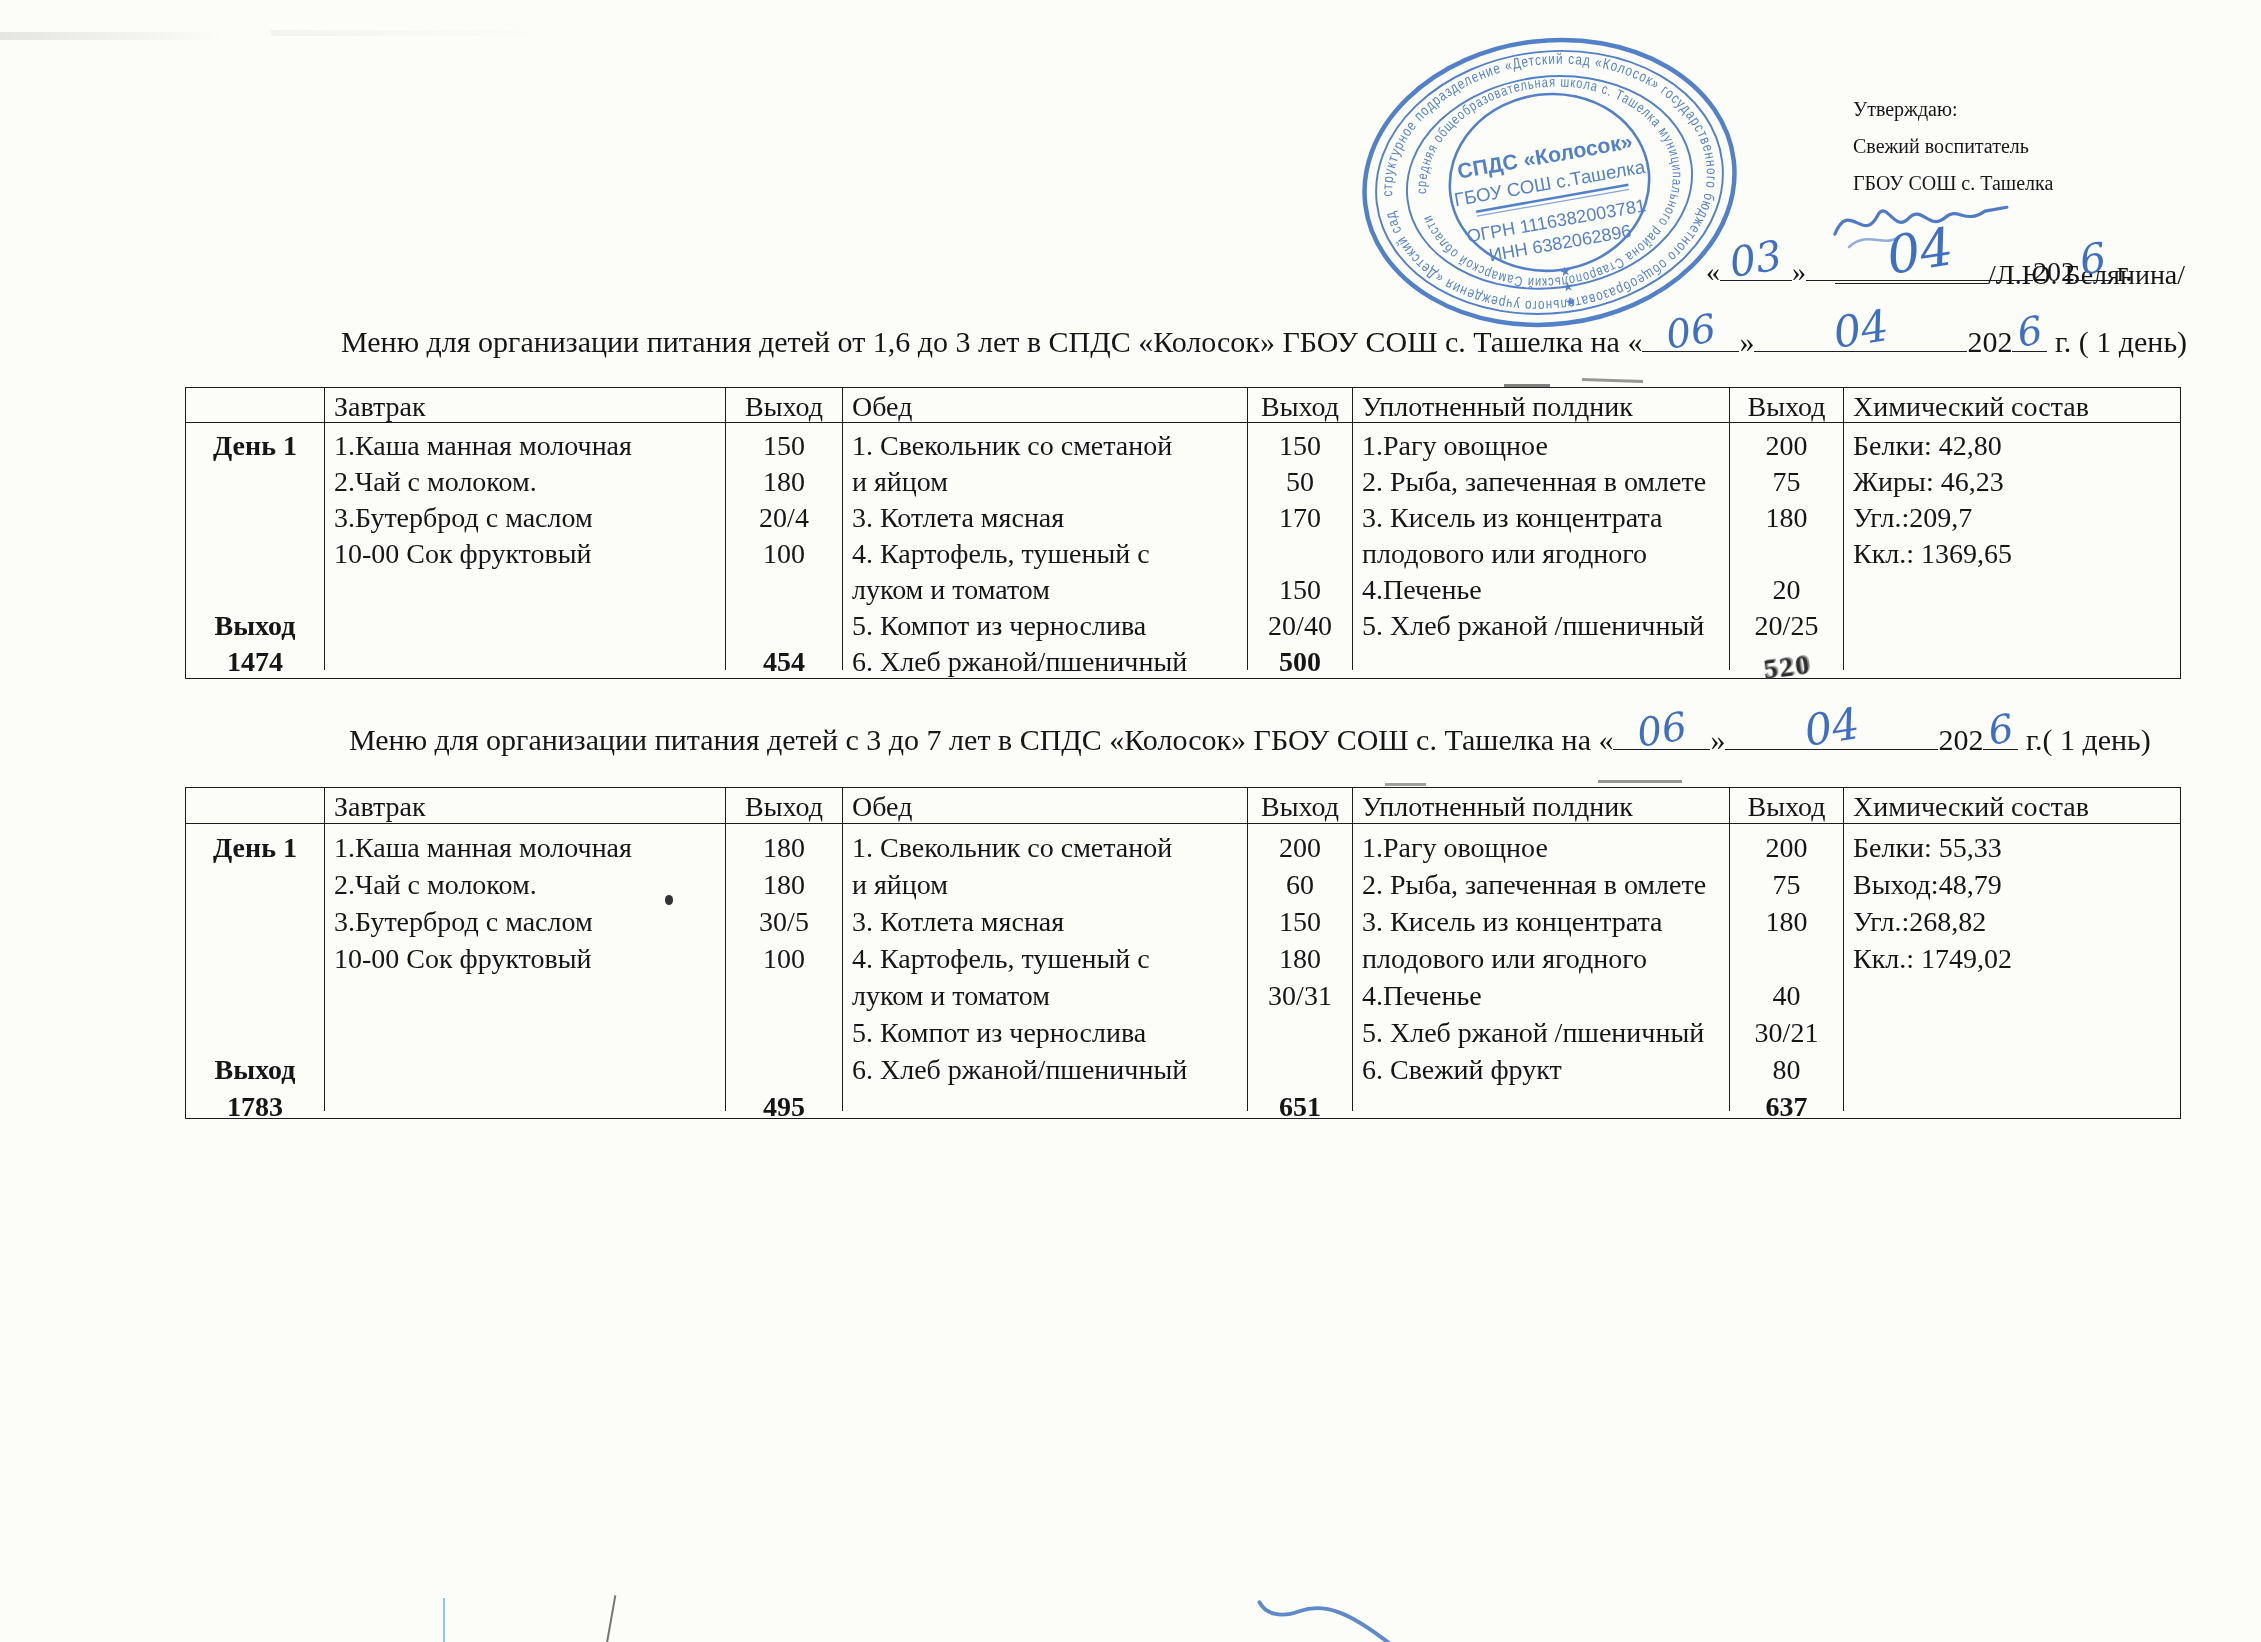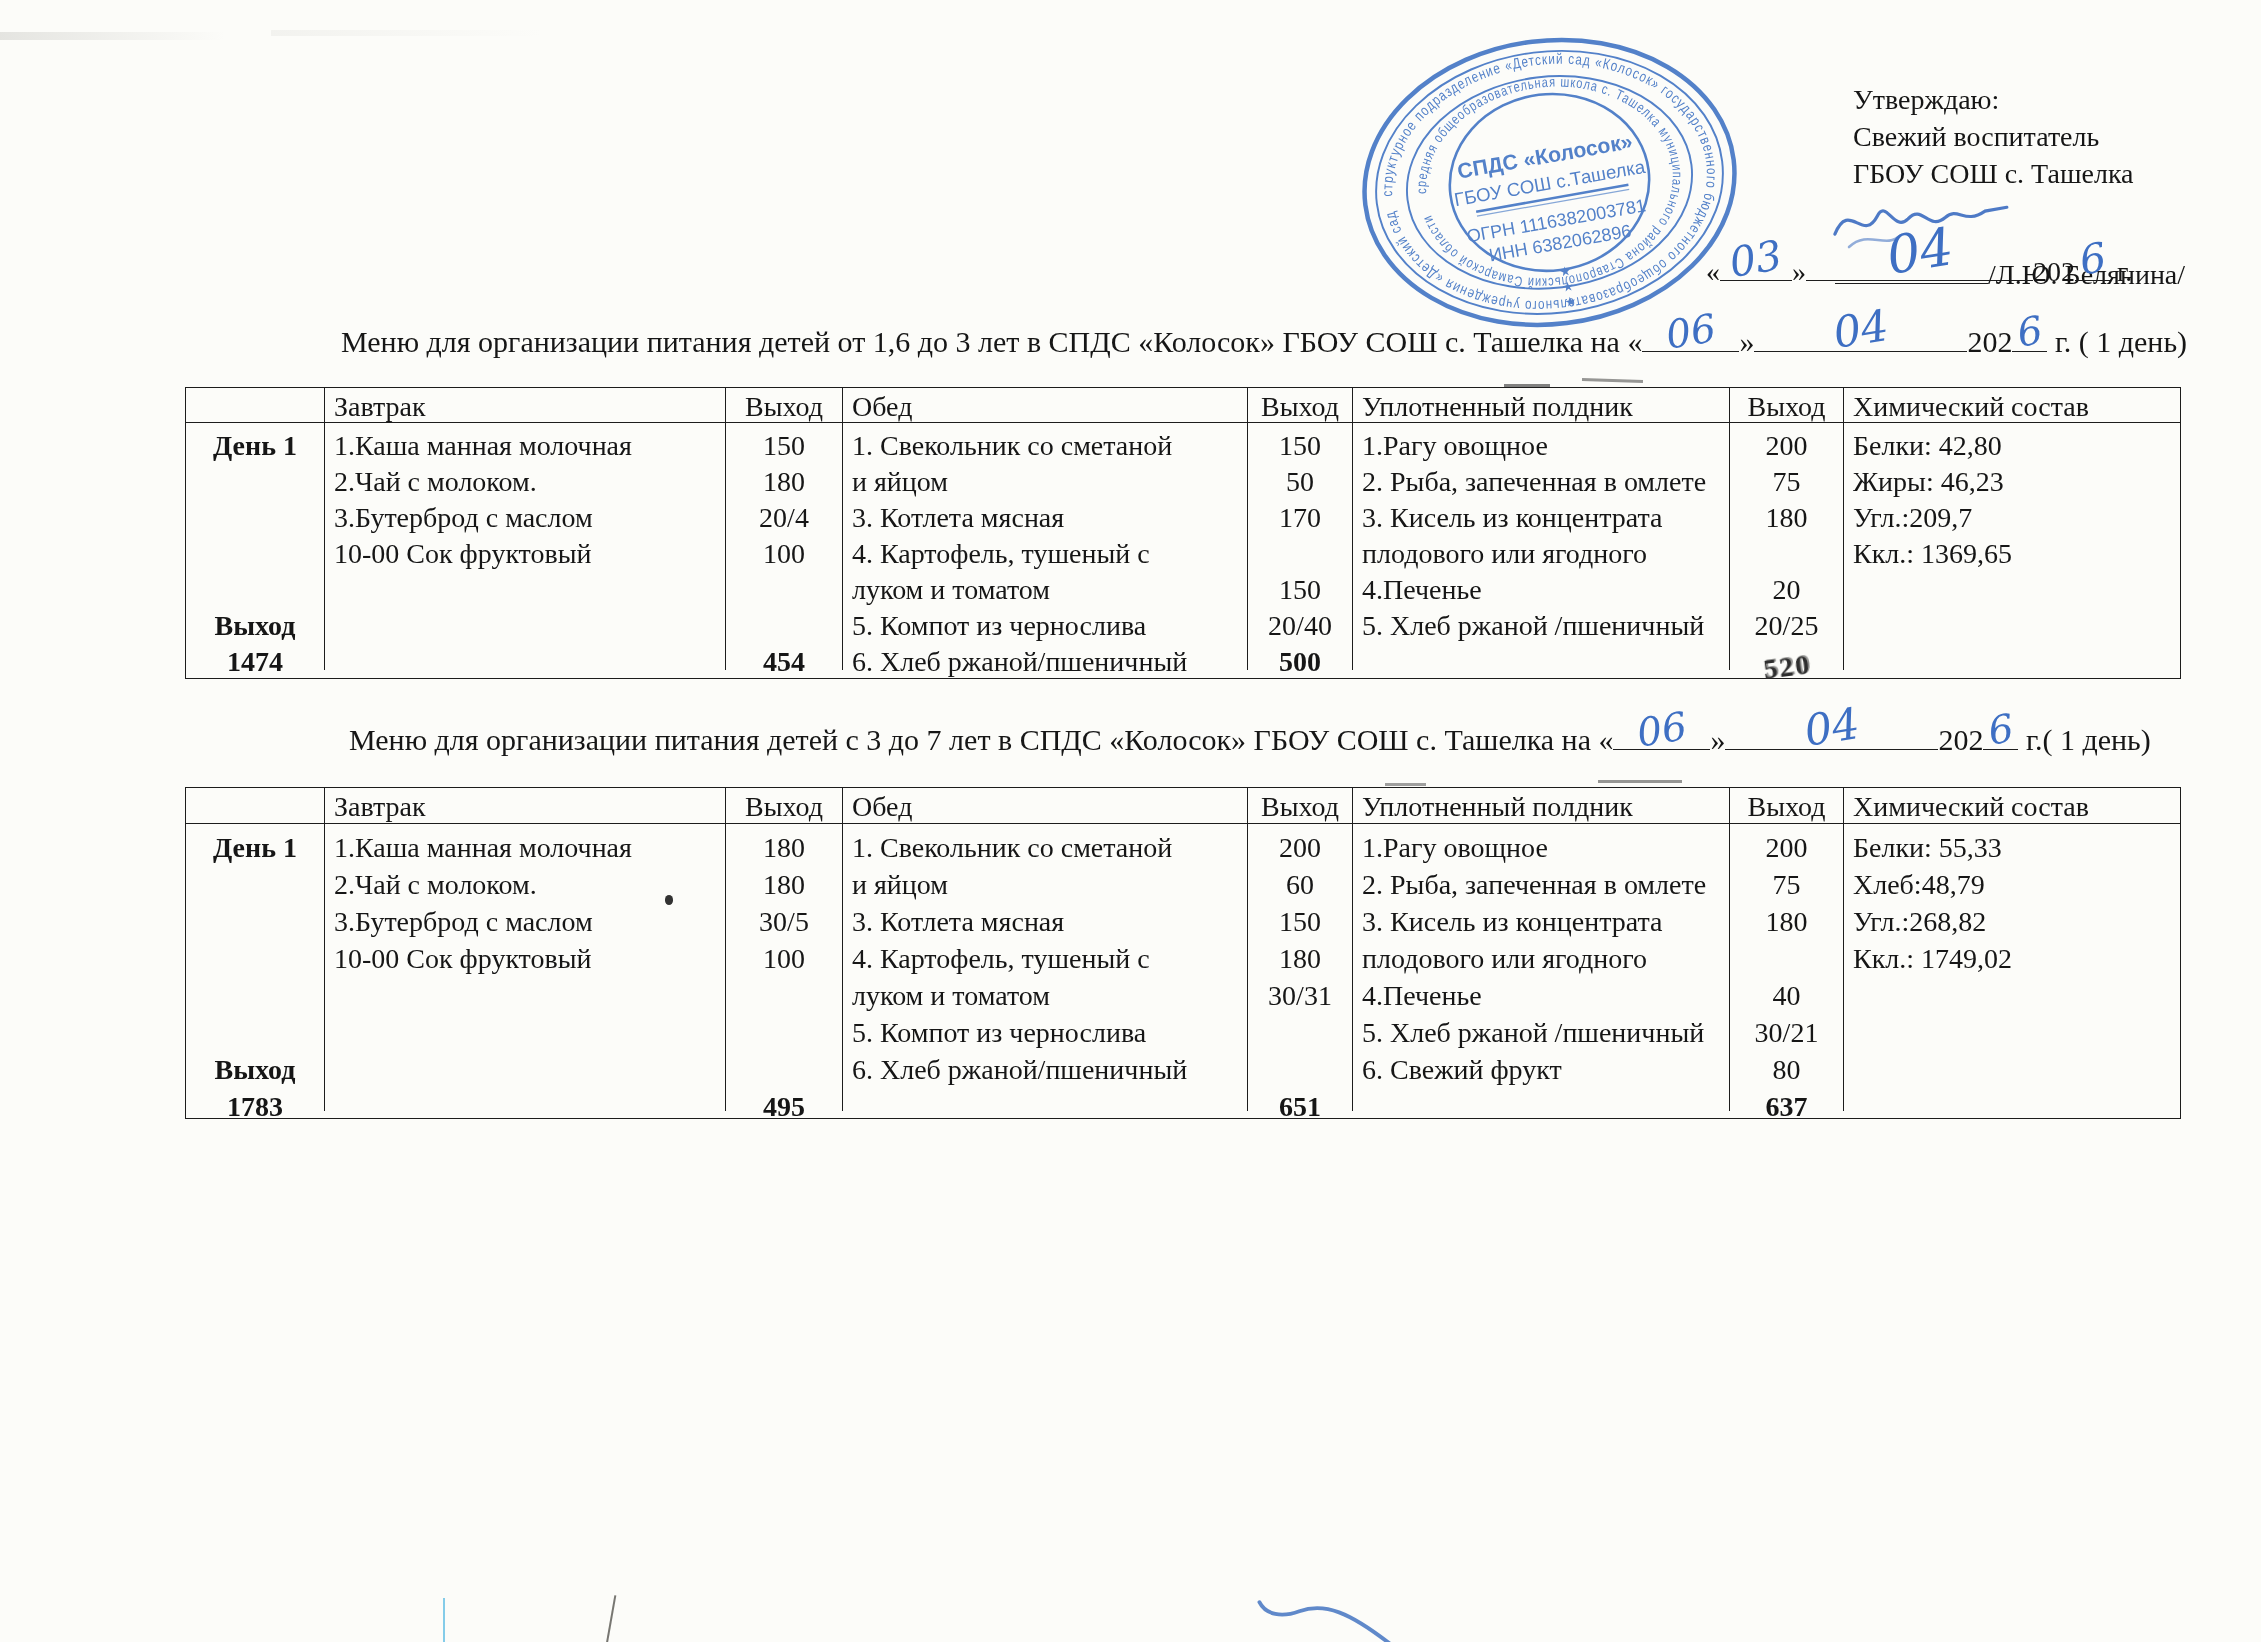--- a/index.html
+++ b/index.html
@@ -1,21 +1,21 @@
 <!DOCTYPE html>
 <html style="font-size:10.3px"><head>
 <meta charset="utf-8">
 <style>
   html,body{margin:0;padding:0;background:#e8e8e4;}
   .page{
     position:relative;width:2261px;height:1643px;background:#fcfcf9;
     font-family:"Liberation Serif",serif;color:#161616;overflow:hidden;
   }
   
-  .approve-lines{position:absolute;left:1853px;top:81px;font-size:28px;line-height:37px;white-space:nowrap;}
+  .approve-lines{position:absolute;left:1853px;top:91px;font-size:20px;line-height:37px;white-space:nowrap;}
   .sig-row{position:absolute;left:1835px;top:213px;font-size:28px;white-space:nowrap;margin-top:46px;}
   .date-row{position:absolute;left:1706px;top:256px;font-size:28px;white-space:nowrap;}
   .blank{display:inline-block;border-bottom:1.9px solid #1e1e1e;height:10.3px;position:relative;vertical-align:baseline;}
   .sig-b{width:153px;}
   .day-b2{width:72px;} .mon-b2{width:227px;} .yr-b2{width:35px;}
   .hw{
     position:absolute;left:50%;bottom:0;transform:translateX(-50%) rotate(-9deg);
     font-family:"DejaVu Serif",serif;font-style:italic;color:#3e6fc3;line-height:1;
   }
   .date-row .hw{font-size:41px;} .date-row .mon-hw{font-size:52px;bottom:2.6px;}
@@ -281,21 +281,21 @@
           <div class="line">75</div>
           <div class="line">180</div>
           <div class="line"></div>
           <div class="line">40</div>
           <div class="line">30/21</div>
           <div class="line">80</div>
           <div class="line b">637</div>
         </div>
       <div class="c">
           <div class="line">Белки: 55,33</div>
-          <div class="line">Хлеб:48,79</div>
+          <div class="line">Выход:48,79</div>
           <div class="line">Угл.:268,82</div>
           <div class="line">Ккл.: 1749,02</div>
         </div>
     </div>
   </div>
 
 </div>
 
 
 </body></html>

